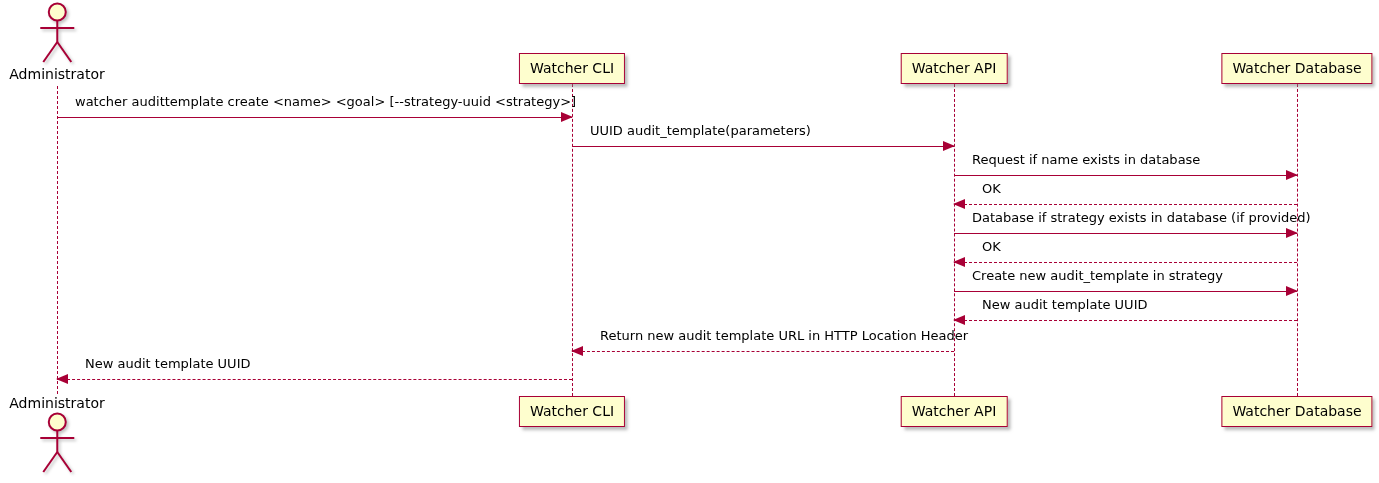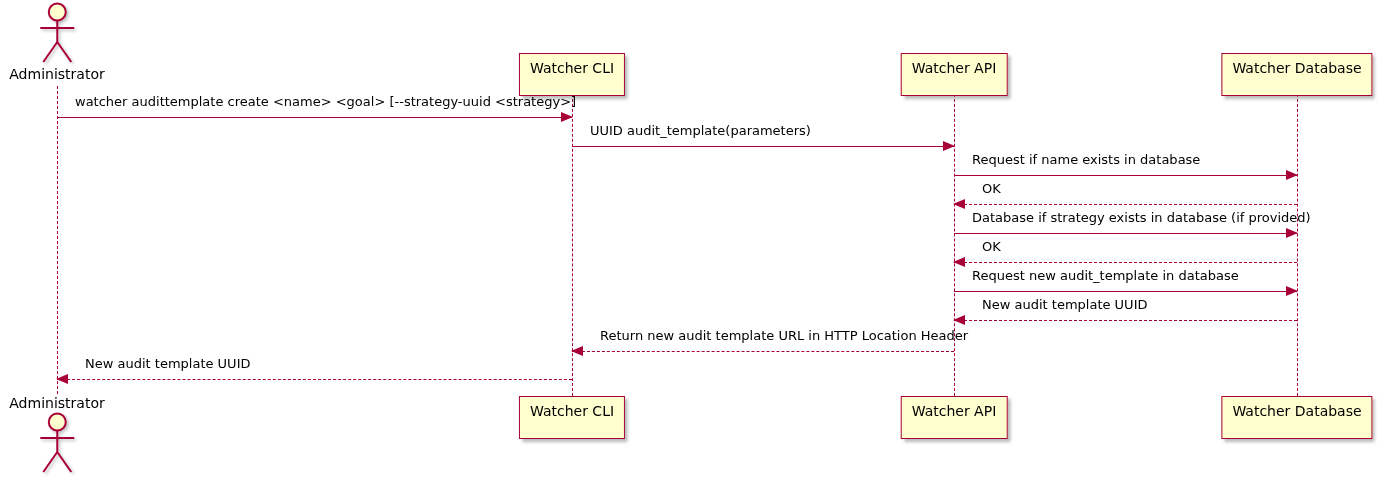--- a/index.html
+++ b/index.html
@@ -10,21 +10,21 @@
     font-family:"DejaVu Sans","Liberation Sans",sans-serif;
     color:#000;
     overflow:hidden;
   }
   
   .lifeline{position:absolute;width:0;border-left:1px dashed #A80036;}
   
   .pbox{
     position:absolute;transform:translateX(-50%);
     background:#FEFECE;border:1.6px solid #A80036;
-    padding:5px 10px 18px 10px;font-size:14px;line-height:18px;
+    padding:5px 10px 6px 10px;font-size:14px;line-height:18px;
     white-space:nowrap;box-shadow:3px 3px 3px rgba(130,130,130,.55);
   }
   
   .actor{position:absolute;transform:translateX(-50%);display:flex;flex-direction:column;align-items:center;}
   .actor-figure{filter:drop-shadow(2.5px 2.5px 1.5px rgba(120,120,120,.45));}
   .actor-label{font-size:14px;line-height:16px;white-space:nowrap;}
   .actor.top .actor-label{margin-top:1px;}
   .actor.bottom .actor-label{margin-bottom:1px;}
   
   .msg{position:absolute;height:20px;}
@@ -112,21 +112,21 @@
   </div>
 
   <div class="msg dir-left style-dashed" style="left:954px;top:243px;width:343px">
     <span class="msg-label">OK</span>
     <span class="msg-line">
         <i class="head"></i>
       </span>
   </div>
 
   <div class="msg dir-right style-solid" style="left:954px;top:272px;width:343px">
-    <span class="msg-label">Request new audit_template in database</span>
+    <span class="msg-label">Create new audit_template in strategy</span>
     <span class="msg-line">
         <i class="head"></i>
       </span>
   </div>
 
   <div class="msg dir-left style-dashed" style="left:954px;top:301px;width:343px">
     <span class="msg-label">New audit template UUID</span>
     <span class="msg-line">
         <i class="head"></i>
       </span>

